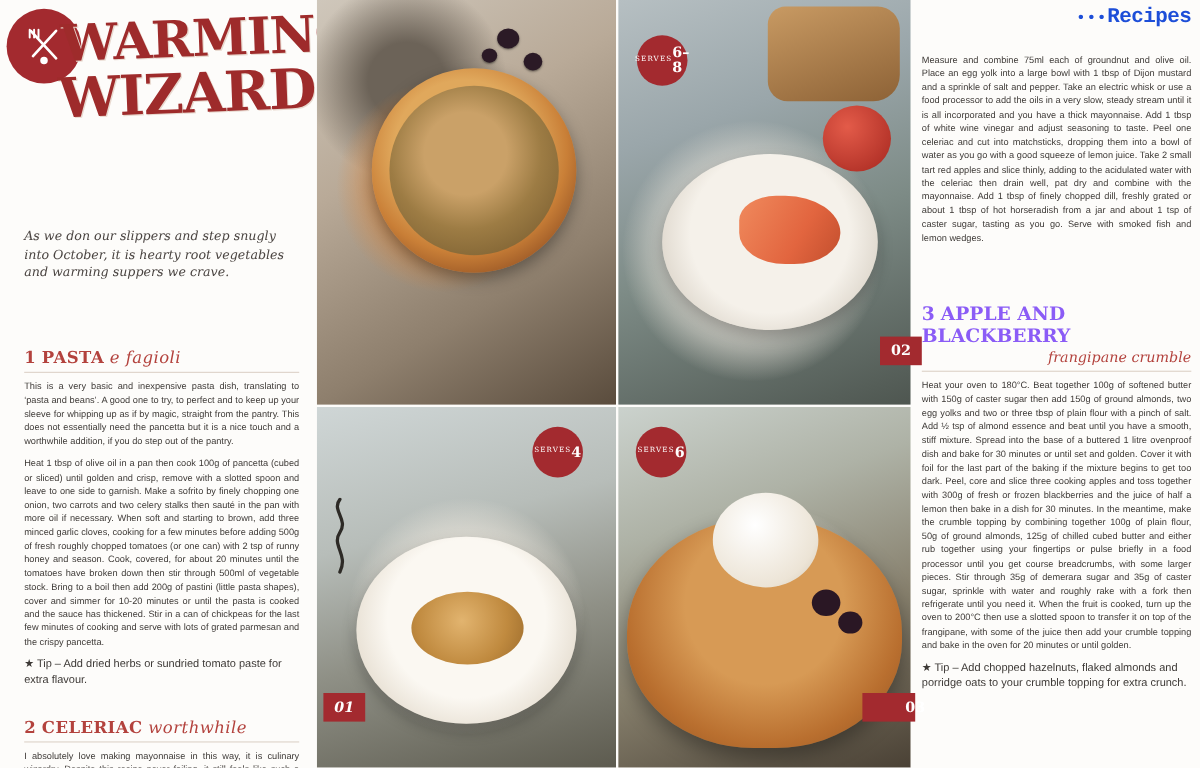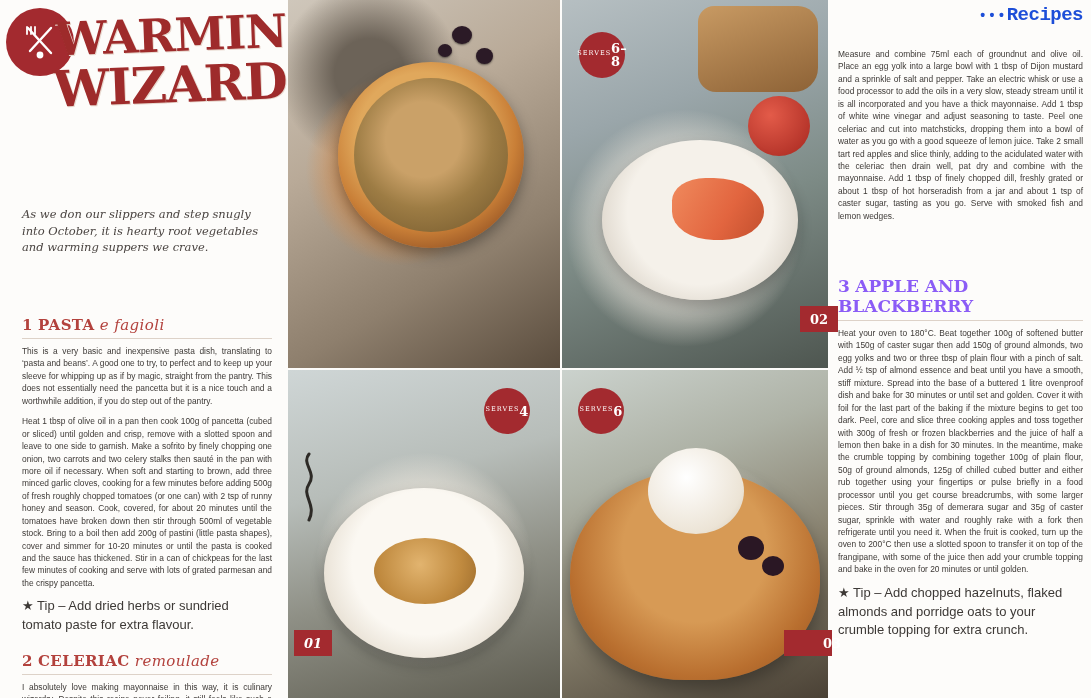--- a/index.html
+++ b/index.html
@@ -62,21 +62,21 @@
 
   .body-text {
     font-size:8.4px;
     line-height:1.48;
     color:#3d3936;
     font-family:"Liberation Sans", sans-serif;
     text-align:justify;
   }
   .body-text p { margin:0 0 8px 0; }
   .tip {
-    font-size:13px; line-height:1.45; color:#3d3936;
+    font-size:10px; line-height:1.45; color:#3d3936;
   }
 
   .sec1 { position:absolute; left:22px; top:268px; width:250px; }
   .sec2 { position:absolute; left:22px; top:604px; width:250px; }
 
   
   .photos { position:absolute; left:288px; top:0; width:540px; height:698px; }
   .ph { position:absolute; overflow:hidden; }
   .ph-tl { left:0; top:0; width:272px; height:368px; }
   .ph-tr { left:274px; top:0; width:266px; height:368px; }
@@ -233,21 +233,21 @@
         <p>This is a very basic and inexpensive pasta dish, translating to ‘pasta and beans’. A good one to try, to perfect and to keep up your sleeve for whipping up as if by magic, straight from the pantry. This does not essentially need the pancetta but it is a nice touch and a worthwhile addition, if you do step out of the pantry.</p>
         <p>Heat 1 tbsp of olive oil in a pan then cook 100g of pancetta (cubed or sliced) until golden and crisp, remove with a slotted spoon and leave to one side to garnish. Make a sofrito by finely chopping one onion, two carrots and two celery stalks then sauté in the pan with more oil if necessary. When soft and starting to brown, add three minced garlic cloves, cooking for a few minutes before adding 500g of fresh roughly chopped tomatoes (or one can) with 2 tsp of runny honey and season. Cook, covered, for about 20 minutes until the tomatoes have broken down then stir through 500ml of vegetable stock. Bring to a boil then add 200g of pastini (little pasta shapes), cover and simmer for 10-20 minutes or until the pasta is cooked and the sauce has thickened. Stir in a can of chickpeas for the last few minutes of cooking and serve with lots of grated parmesan and the crispy pancetta.</p>
       </div>
       <div class="tip">★ Tip – Add dried herbs or sundried tomato paste for extra flavour.</div>
     </div>
 
     <div class="sec2">
       <div class="recipe-head">
         <span class="num">2</span>
         <span class="name">CELERIAC</span>
-        <span class="sub">remoulade</span>
+        <span class="sub">worthwhile</span>
       </div>
       <hr class="rule">
       <div class="body-text">
         <p>I absolutely love making mayonnaise in this way, it is culinary wizardry. Despite this recipe never failing, it still feels like such a delicious accomplishment every time. This is great with smoked salmon or trout on a good rye bread or scallion pancakes as a refreshing starter or snack.</p>
       </div>
     </div>
   </div>
 
   <div class="photos">
 
@@ -315,20 +315,21 @@
 
     <div class="right-body body-text">
       <p>Measure and combine 75ml each of groundnut and olive oil. Place an egg yolk into a large bowl with 1 tbsp of Dijon mustard and a sprinkle of salt and pepper. Take an electric whisk or use a food processor to add the oils in a very slow, steady stream until it is all incorporated and you have a thick mayonnaise. Add 1 tbsp of white wine vinegar and adjust seasoning to taste. Peel one celeriac and cut into matchsticks, dropping them into a bowl of water as you go with a good squeeze of lemon juice. Take 2 small tart red apples and slice thinly, adding to the acidulated water with the celeriac then drain well, pat dry and combine with the mayonnaise. Add 1 tbsp of finely chopped dill, freshly grated or about 1 tbsp of hot horseradish from a jar and about 1 tsp of caster sugar, tasting as you go. Serve with smoked fish and lemon wedges.</p>
     </div>
 
     <div class="sec3">
       <div class="recipe-head-r">
         <span style="font-weight:bold;">3</span>
         <span style="font-weight:bold;">APPLE AND BLACKBERRY</span>
       </div>
+      <div class="sub-right">frangipane crumble</div>
       <hr class="rule">
       <div class="body-text">
         <p>Heat your oven to 180°C. Beat together 100g of softened butter with 150g of caster sugar then add 150g of ground almonds, two egg yolks and two or three tbsp of plain flour with a pinch of salt. Add ½ tsp of almond essence and beat until you have a smooth, stiff mixture. Spread into the base of a buttered 1 litre ovenproof dish and bake for 30 minutes or until set and golden. Cover it with foil for the last part of the baking if the mixture begins to get too dark. Peel, core and slice three cooking apples and toss together with 300g of fresh or frozen blackberries and the juice of half a lemon then bake in a dish for 30 minutes. In the meantime, make the crumble topping by combining together 100g of plain flour, 50g of ground almonds, 125g of chilled cubed butter and either rub together using your fingertips or pulse briefly in a food processor until you get course breadcrumbs, with some larger pieces. Stir through 35g of demerara sugar and 35g of caster sugar, sprinkle with water and roughly rake with a fork then refrigerate until you need it. When the fruit is cooked, turn up the oven to 200°C then use a slotted spoon to transfer it on top of the frangipane, with some of the juice then add your crumble topping and bake in the oven for 20 minutes or until golden.</p>
       </div>
       <div class="tip">★ Tip – Add chopped hazelnuts, flaked almonds and porridge oats to your crumble topping for extra crunch.</div>
     </div>
   </div>
 
 </div>
 

